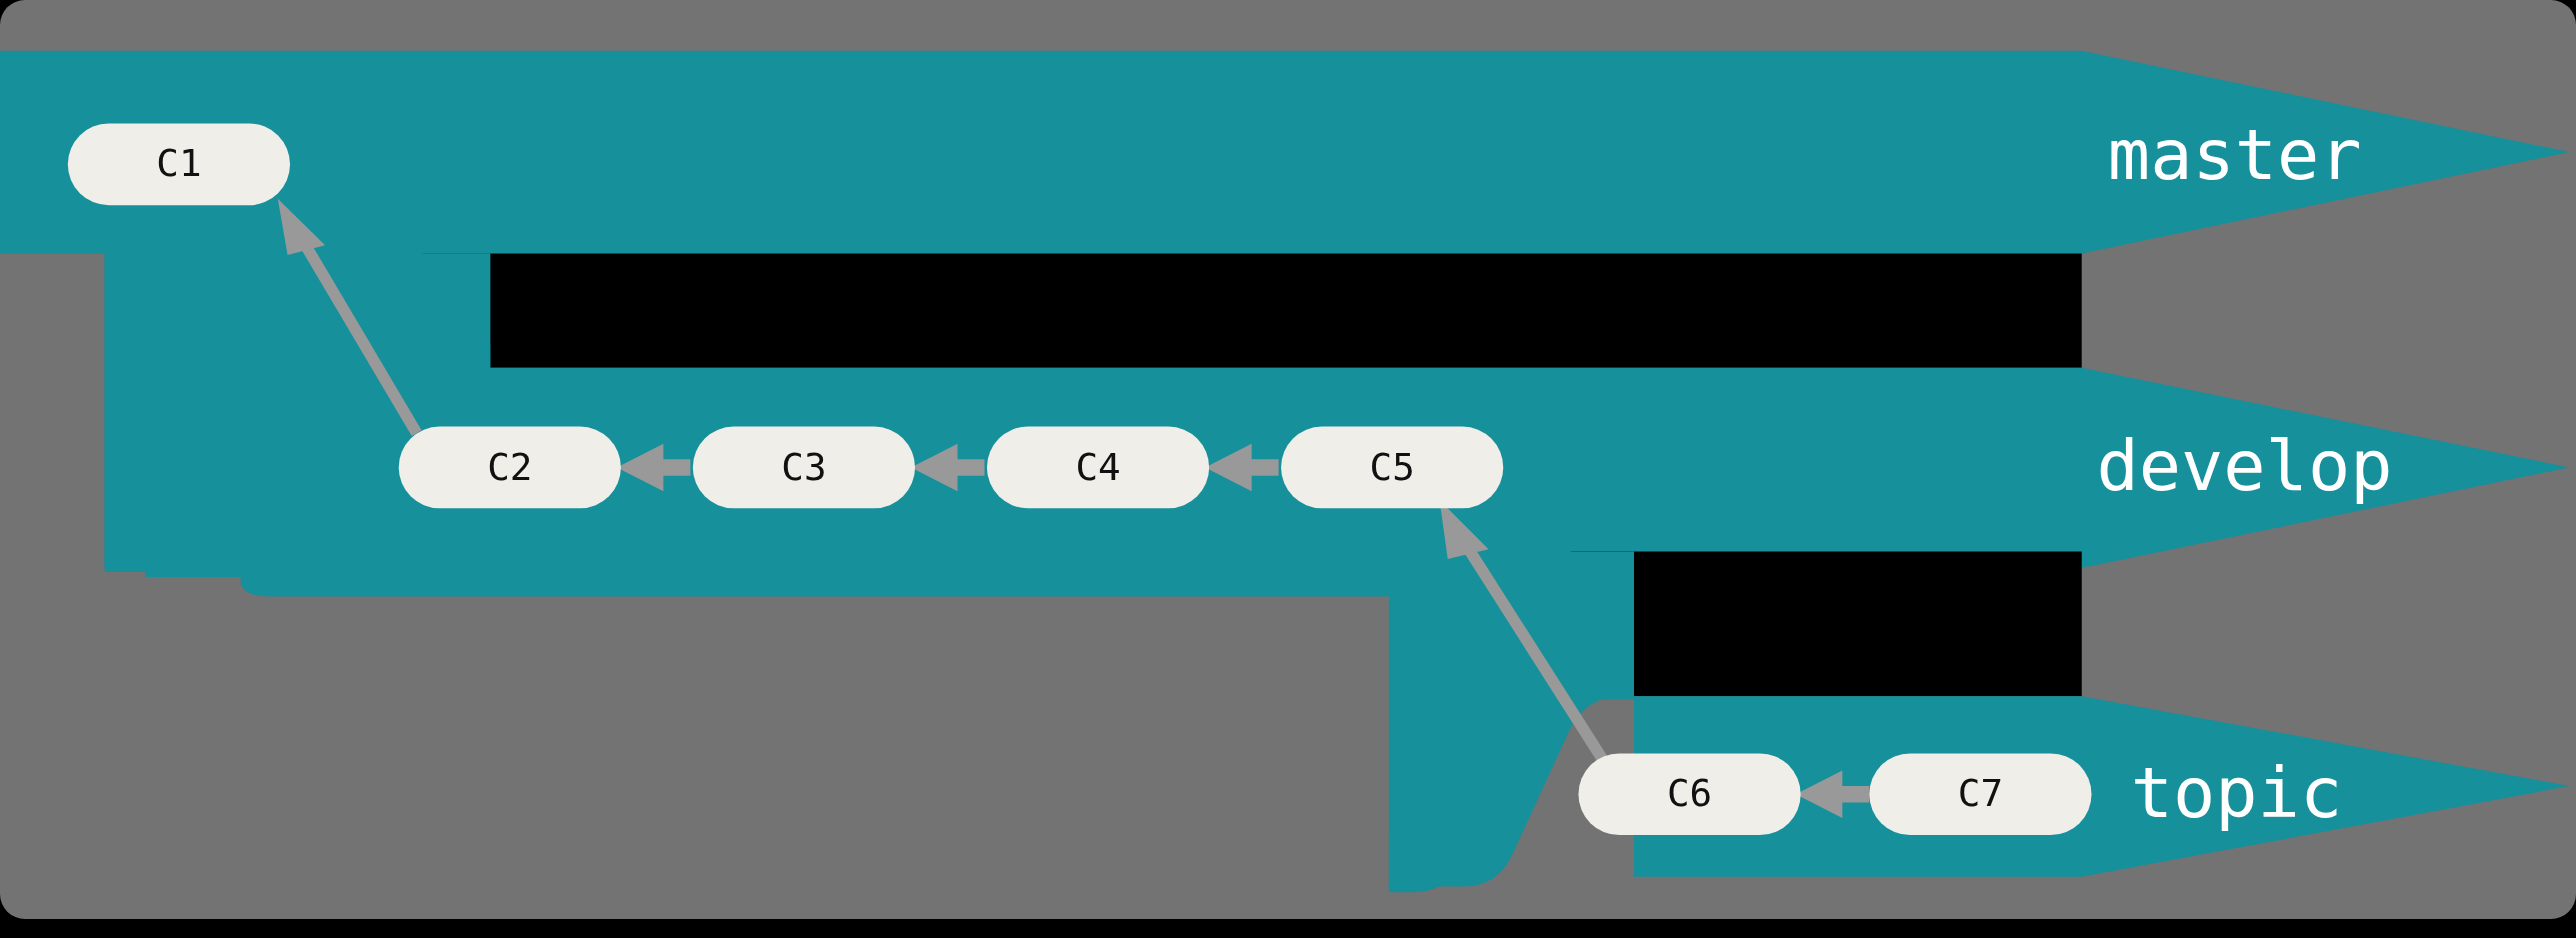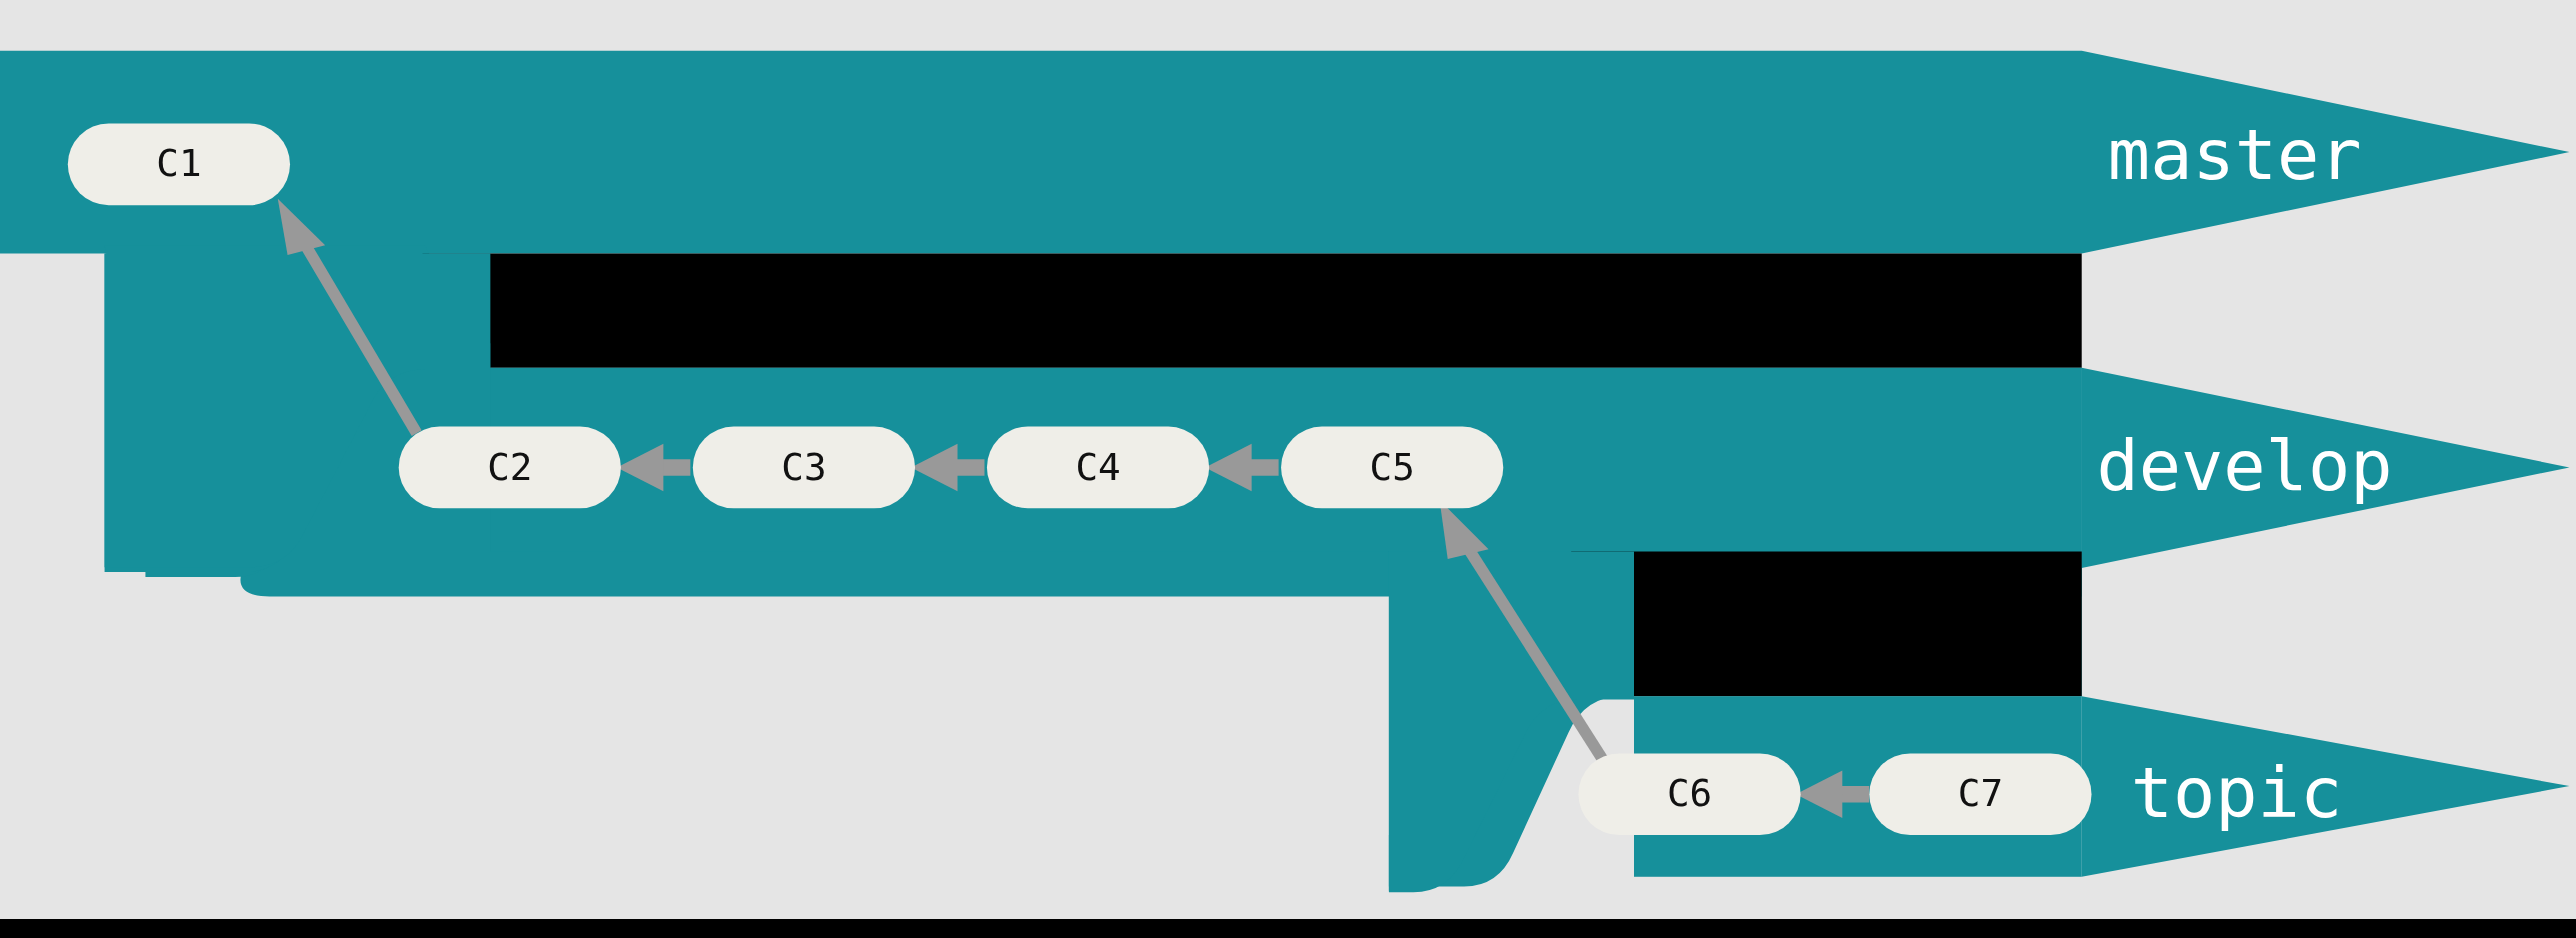--- a/index.html
+++ b/index.html
@@ -1,21 +1,22 @@
 <!DOCTYPE html>
 <html style="font-size:13px"><head>
 <meta charset="utf-8">
 <style>
   html,body{margin:0;padding:0;background:#000;}
   #stage{
     position:relative;
     width:2576px;height:919px;
-    background:#e5e5e5;
+    background:#737373;
     overflow:hidden;
     font-family:"DejaVu Sans Mono","Liberation Mono",monospace;
+    border-radius:25px;
   }
   #stage svg.layer{
     position:absolute;left:0;top:0;width:2576px;height:939px;
     display:block;
   }
   .branch-label{
     fill:#FFFFFF;
     font-family:"DejaVu Sans Mono","Liberation Mono",monospace;
     font-size:86px;
     dominant-baseline:middle;

